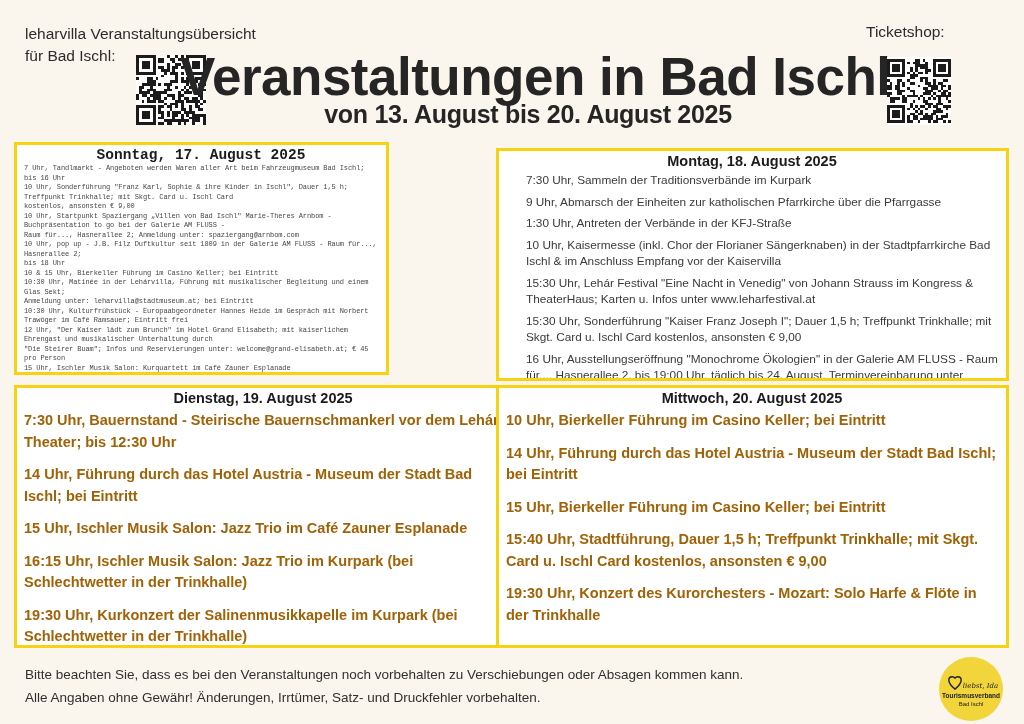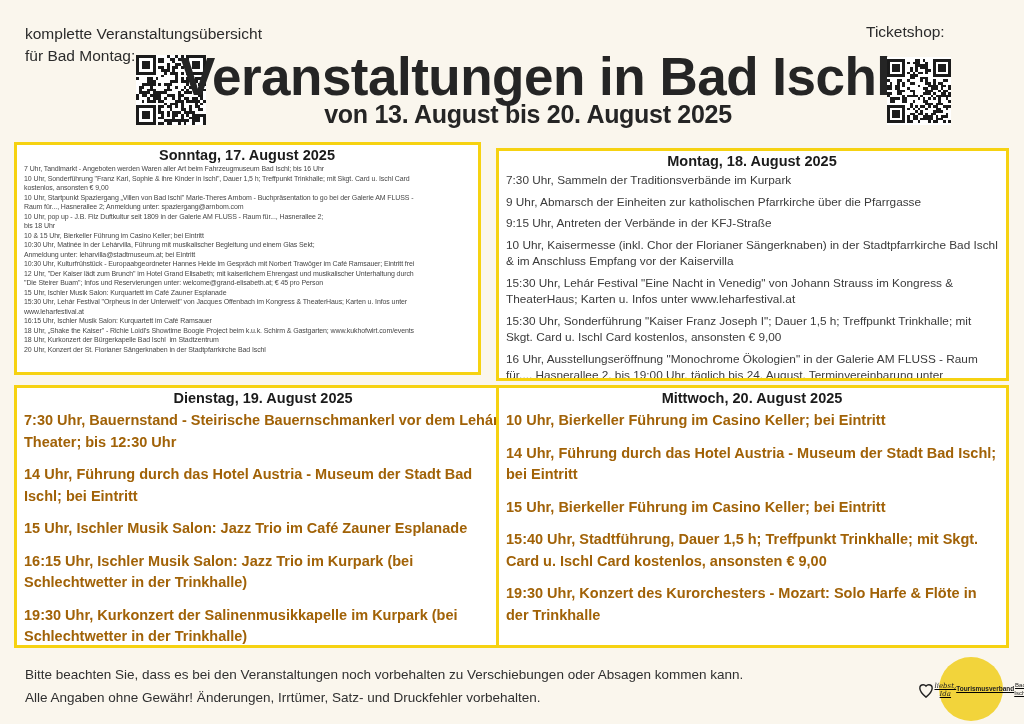--- a/index.html
+++ b/index.html
@@ -28,55 +28,54 @@
   }
   .subtitle{
     position:absolute;left:188px;top:100px;width:680px;text-align:center;
     font-size:25px;font-weight:700;color:#252525;letter-spacing:-0.3px;white-space:nowrap;
   }
   
   .day-box{
     position:absolute;background:#fff;border:3px solid var(--yellow);
     padding:2px 8px 2px 7px;overflow:hidden;
   }
-  .box-0{left:14px;top:142px;width:467px;height:233px;}
+  .box-0{left:14px;top:142px;width:375px;height:233px;font-family:Liberation Mono, monospace;}
   .box-1{left:496px;top:148px;width:513px;height:233px;}
   .box-2{left:14px;top:385px;width:499px;height:263px;}
   .box-3{left:496px;top:385px;width:513px;height:263px;}
   .day-heading{font-size:14.5px;font-weight:700;color:#1b1b1b;text-align:center;margin-bottom:1px;}
   .event{color:var(--body);}
   .size-small .event{font-size:7px;line-height:9.5px;letter-spacing:-0.1px;white-space:pre-wrap;margin:0;color:#474747;}
   .size-medium .day-heading{margin-bottom:3px;}
-  .size-medium .event{font-size:11.8px;line-height:16.5px;margin-bottom:5px;color:#3a3a3a;}
+  .size-medium .event{font-size:11.8px;line-height:16.5px;margin-bottom:5px;color:#3a3a3a;margin-left:20px;}
   .size-large .day-heading{margin-bottom:4px;}
   .size-large .event{font-size:14.5px;line-height:21.5px;margin-bottom:11px;color:#a16207;font-weight:bold;}
   
   .footer-note{position:absolute;left:25px;font-size:13.5px;color:#303030;}
   .note-1{top:667px;}
   .note-2{top:690px;}
   .logo{
     position:absolute;left:939px;top:657px;width:64px;height:64px;border-radius:50%;
-    background:#F2D43B;display:flex;flex-direction:row;align-items:center;justify-content:center;
+    background:#F2D43B;display:flex;flex-direction:column;align-items:center;justify-content:center;
     text-align:center;
-    text-decoration:underline;
   }
   .logo-top{display:flex;align-items:flex-end;margin-top:2px;}
   .logo-top svg{width:22px;height:20px;display:block;}
   .logo-script{font-family:"DejaVu Serif",serif;font-style:italic;font-size:7px;color:#222;margin-left:-3px;margin-bottom:2px;}
   .logo-org{font-size:6.5px;color:#222;line-height:8px;font-weight:700;}
   .logo-org2{font-size:6px;color:#222;line-height:8px;}
 </style>
 </head>
 <body>
 
 <div class="page">
 
   <div class="hdr-left-label">
-    <div>komplette Veranstaltungsübersicht</div>
-    <div>für Bad Montag:</div>
+    <div>leharvilla Veranstaltungsübersicht</div>
+    <div>für Bad Ischl:</div>
   </div>
 
   <div class="qr qr-left">
       <svg viewBox="0 0 25 25" xmlns="http://www.w3.org/2000/svg" shape-rendering="crispEdges">
         <rect x="11" y="0" width="1" height="1"></rect>
         <rect x="14" y="0" width="1" height="1"></rect>
         <rect x="16" y="0" width="1" height="1"></rect>
         <rect x="8" y="1" width="1" height="1"></rect>
         <rect x="9" y="1" width="1" height="1"></rect>
         <rect x="12" y="1" width="1" height="1"></rect>
@@ -550,21 +549,21 @@
           <p class="event">18 Uhr, Kurkonzert der Bürgerkapelle Bad Ischl  im Stadtzentrum</p>
           <p class="event">20 Uhr, Konzert der St. Florianer Sängerknaben in der Stadtpfarrkirche Bad Ischl</p>
         </div>
     </section>
 
     <section class="day-box box-1 size-medium">
       <h3 class="day-heading">Montag, 18. August 2025</h3>
       <div class="day-events">
           <p class="event">7:30 Uhr, Sammeln der Traditionsverbände im Kurpark</p>
           <p class="event">9 Uhr, Abmarsch der Einheiten zur katholischen Pfarrkirche über die Pfarrgasse</p>
-          <p class="event">9:15 Uhr, Antreten der Verbände in der KFJ-Straße</p>
+          <p class="event">1:30 Uhr, Antreten der Verbände in der KFJ-Straße</p>
           <p class="event">10 Uhr, Kaisermesse (inkl. Chor der Florianer Sängerknaben) in der Stadtpfarrkirche Bad Ischl &amp; im Anschluss Empfang vor der Kaiservilla</p>
           <p class="event">15:30 Uhr, Lehár Festival "Eine Nacht in Venedig" von Johann Strauss im Kongress &amp; TheaterHaus; Karten u. Infos unter www.leharfestival.at</p>
           <p class="event">15:30 Uhr, Sonderführung "Kaiser Franz Joseph I"; Dauer 1,5 h; Treffpunkt Trinkhalle; mit Skgt. Card u. Ischl Card kostenlos, ansonsten € 9,00</p>
           <p class="event">16 Uhr, Ausstellungseröffnung "Monochrome Ökologien" in der Galerie AM FLUSS - Raum für..., Hasnerallee 2, bis 19:00 Uhr, täglich bis 24. August, Terminvereinbarung unter 0677/61599927</p>
         </div>
     </section>
 
     <section class="day-box box-2 size-large">
       <h3 class="day-heading">Dienstag, 19. August 2025</h3>
       <div class="day-events">

